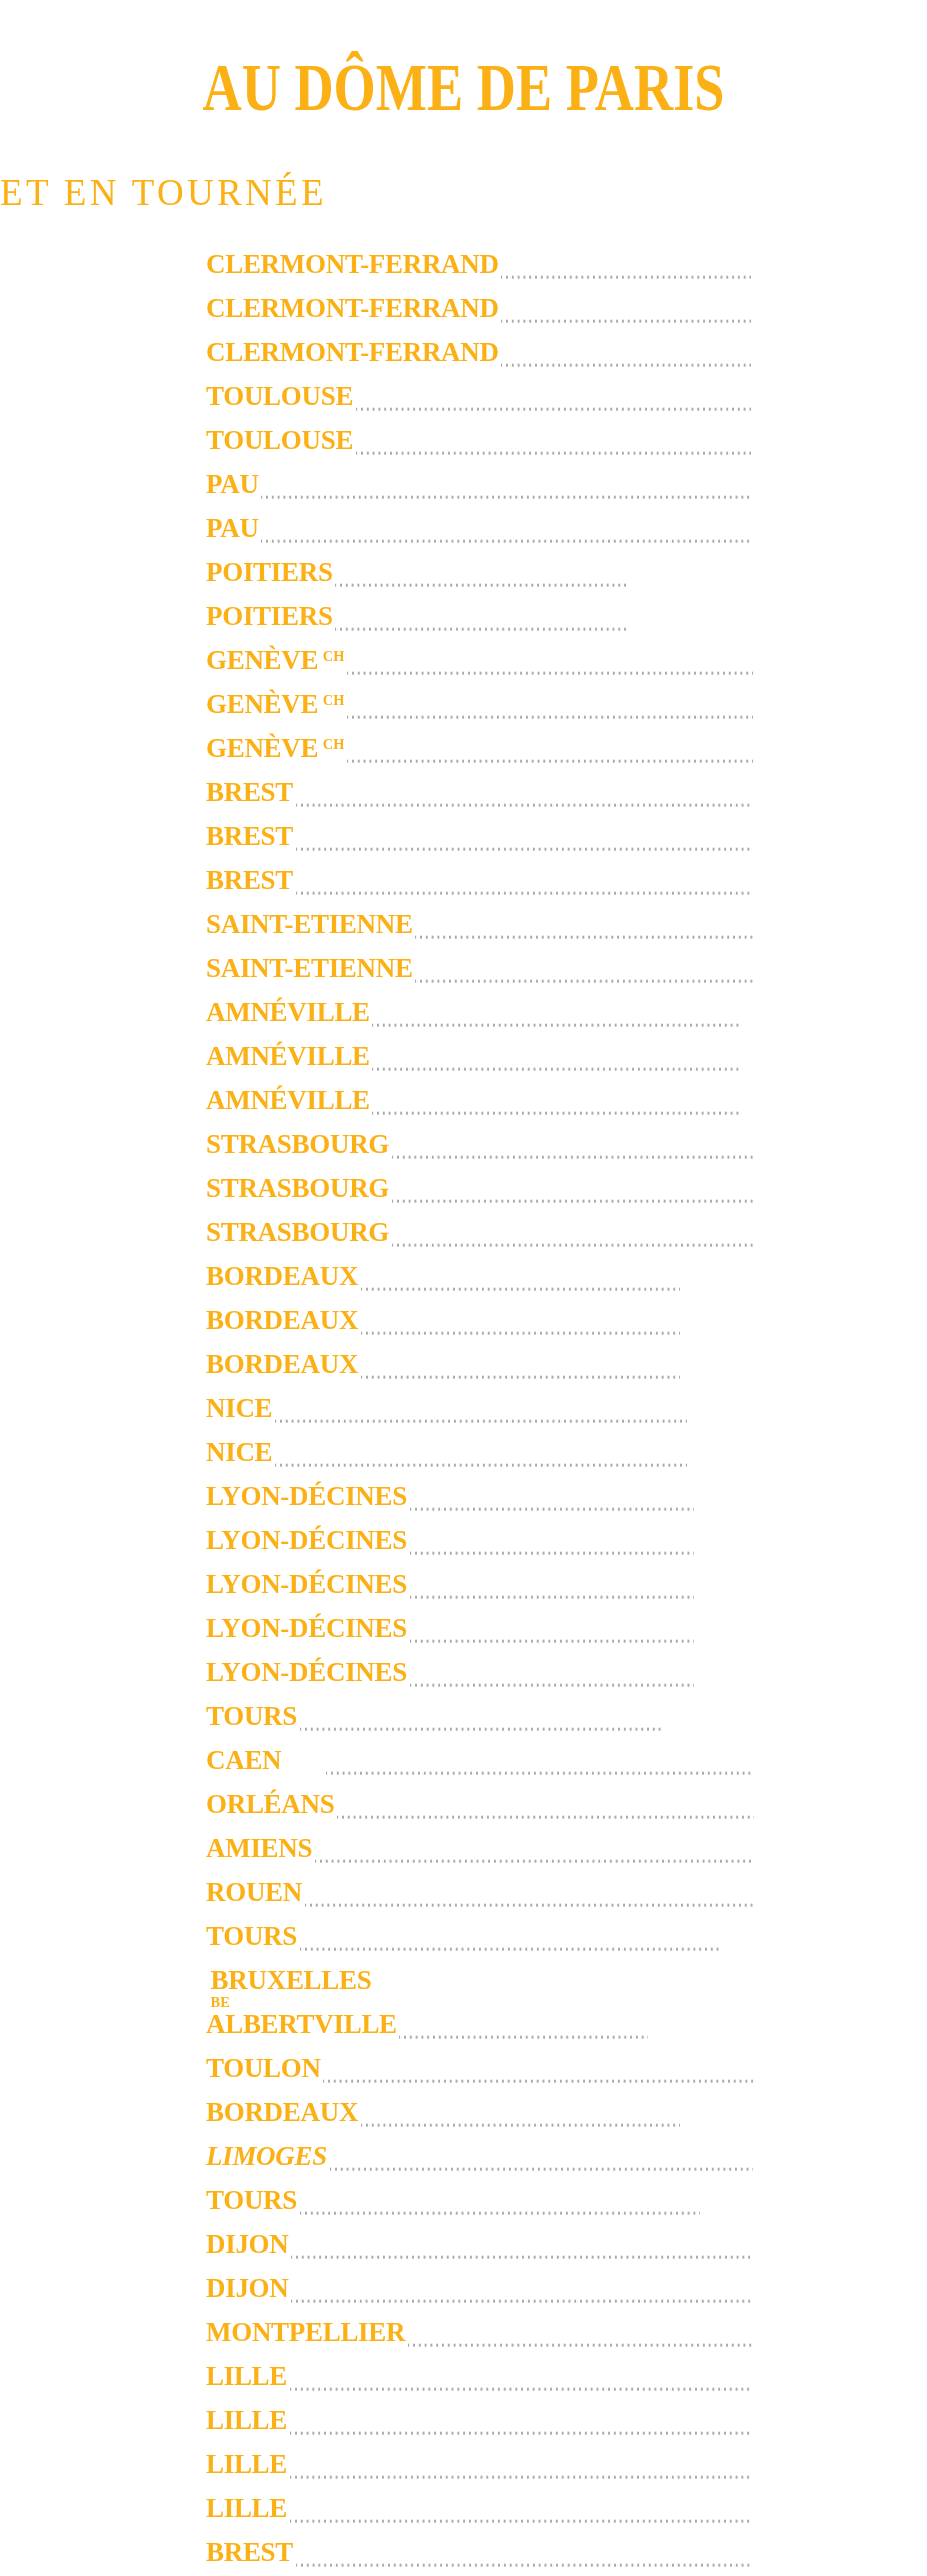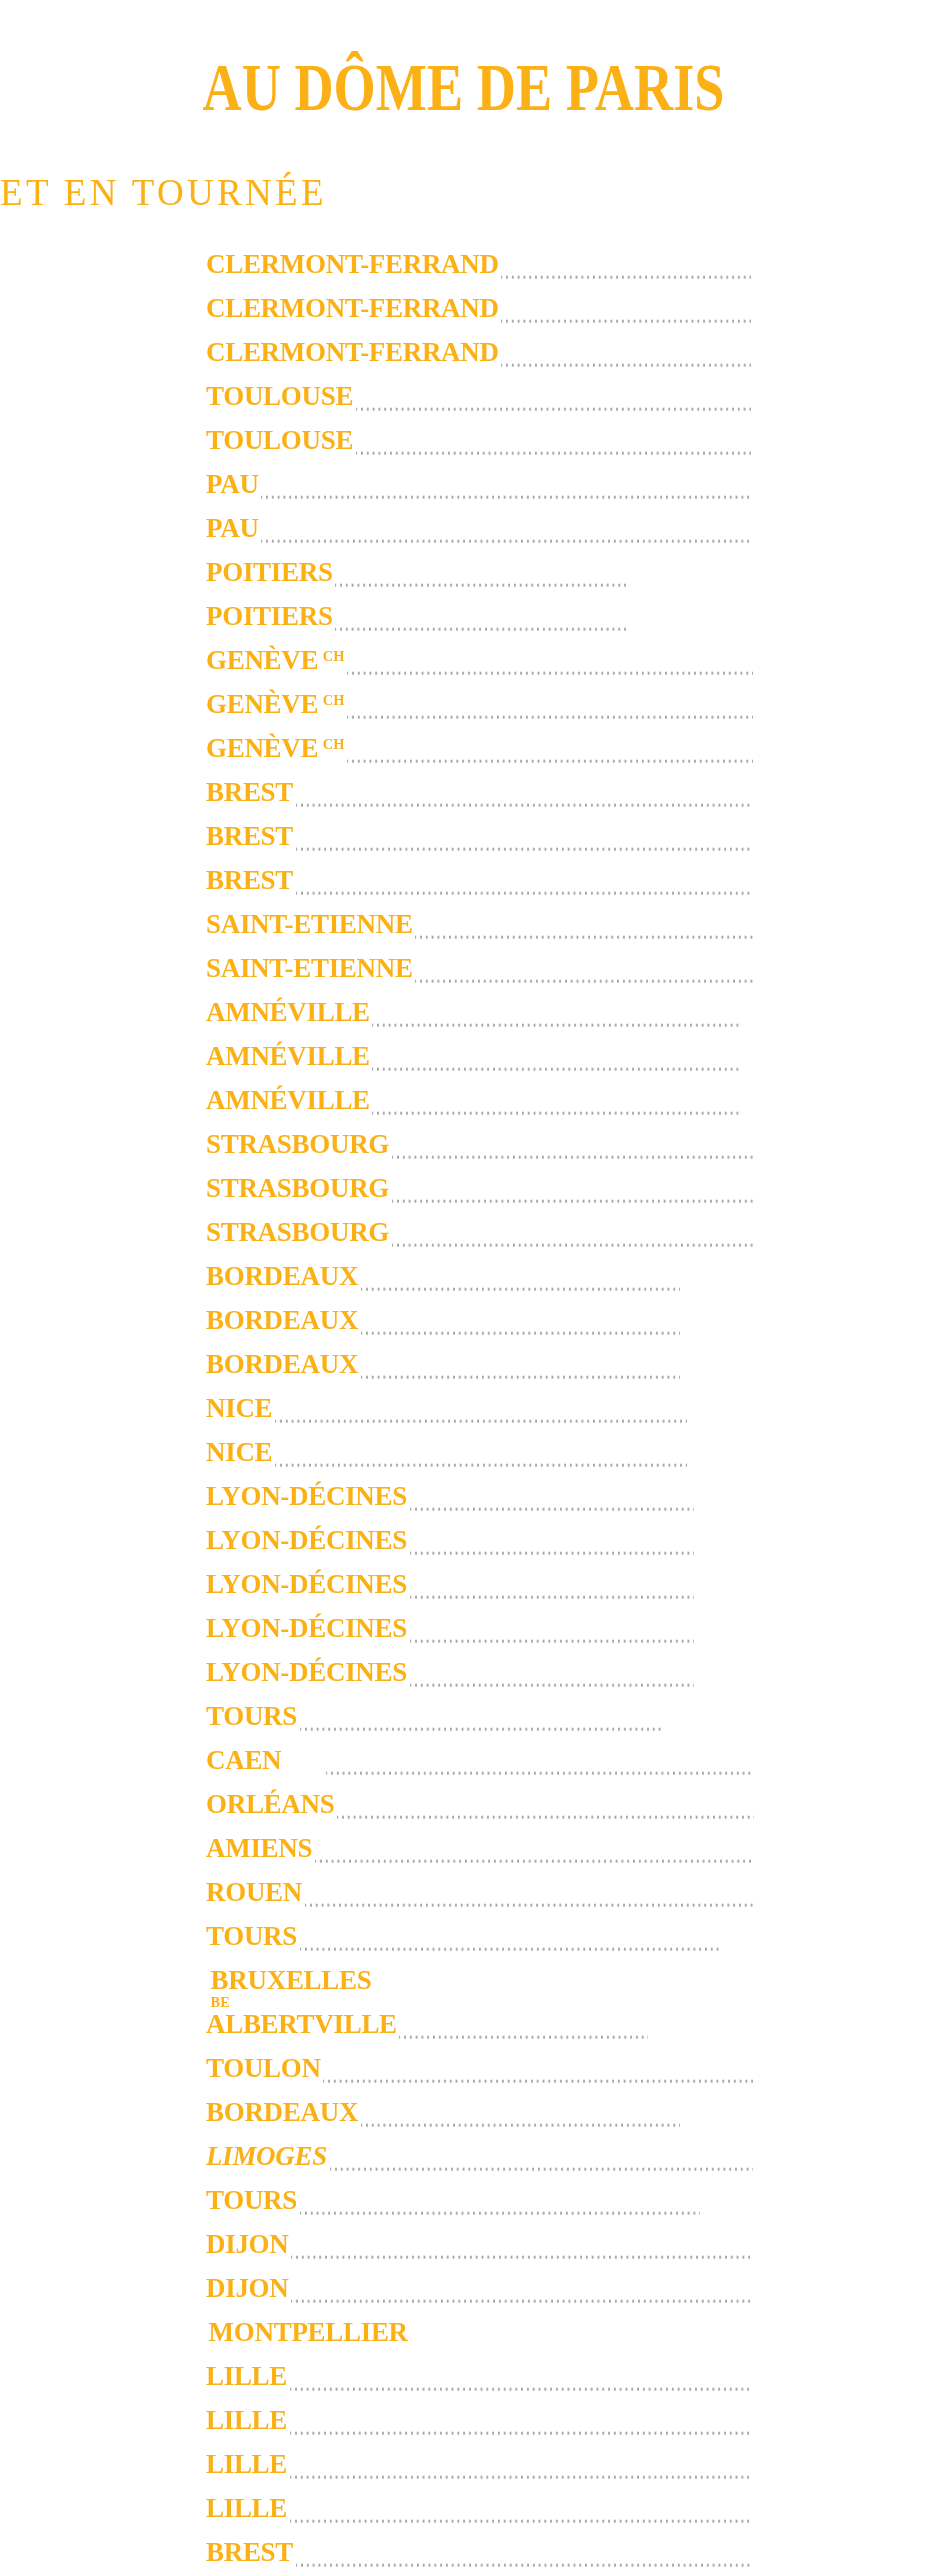--- a/index.html
+++ b/index.html
@@ -384,21 +384,21 @@
 
     <span class="dotted-leader"></span>
   </li>
 
   <li class="tour-row" style="width: 547px;">
     <span class="city">DIJON</span>
 
     <span class="dotted-leader"></span>
   </li>
 
-  <li class="tour-row" style="width: 547px; flex-direction: column;">
+  <li class="tour-row" style="width: 547px;">
     <span class="city">MONTPELLIER</span>
 
     <span class="dotted-leader"></span>
   </li>
 
   <li class="tour-row" style="width: 547px;">
     <span class="city">LILLE</span>
 
     <span class="dotted-leader"></span>
   </li>

